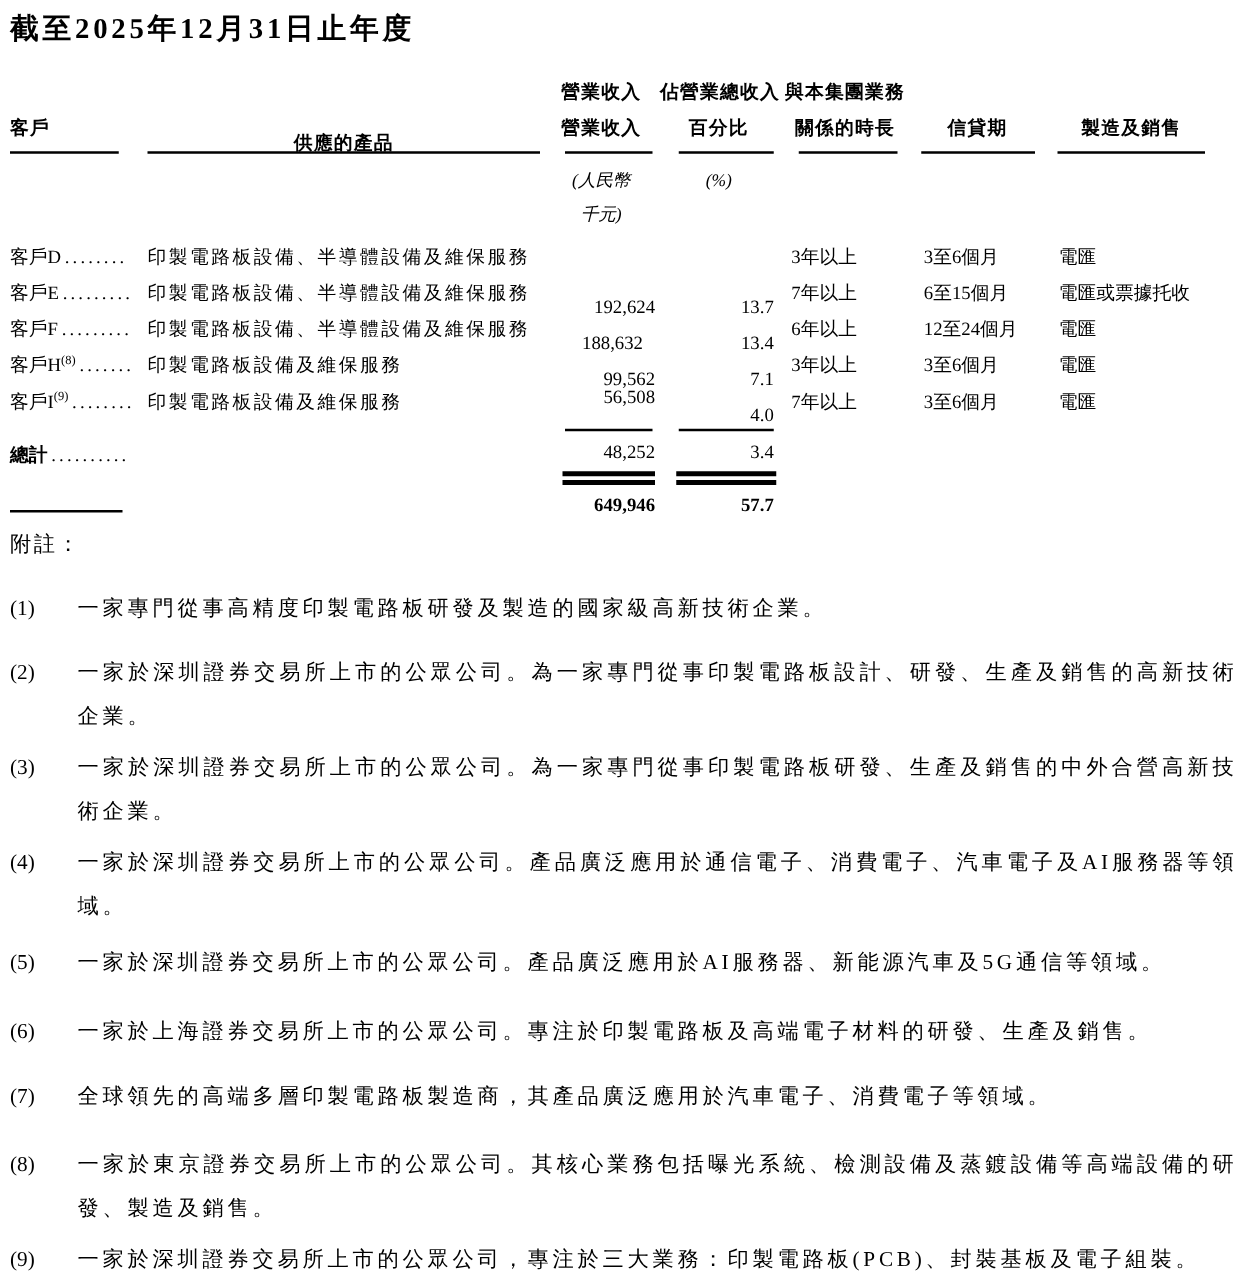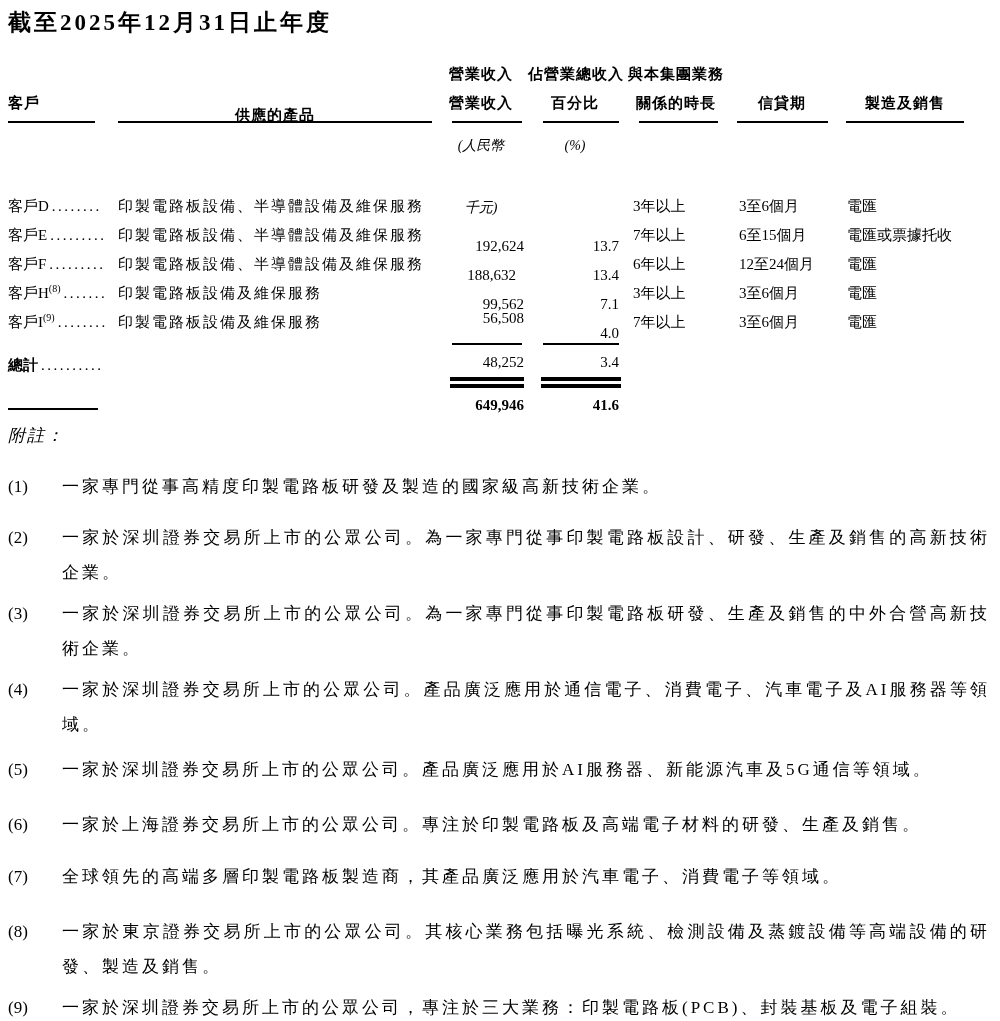--- a/index.html
+++ b/index.html
@@ -37,21 +37,21 @@
     font-size: 15px; white-space: nowrap; line-height: 21px;
   }
   .cell-num { text-align: right; margin-top: 40px; }
   .cell-prod { letter-spacing: 2px; }
   .leader { letter-spacing: 2.5px; margin-left: 3px; font-weight: normal; }
   .cust sup { font-size: 10px; line-height: 0; }
   .bold { font-weight: bold; }
   
   .notes-heading {
     left: 8px; top: 424px;
-    font-size: 17px; font-style: italic; letter-spacing: 2px;
+    font-size: 17px; letter-spacing: 2px;
     white-space: nowrap;
   }
   .note { left: 8px; width: 982px; }
   .note-num {
     position: absolute; left: 0; top: 0;
     font-size: 17px; line-height: 35px;
   }
   .note-text {
     margin-left: 54px; width: 928px;
     font-size: 17px; line-height: 35px; letter-spacing: 3px;
@@ -80,37 +80,37 @@
 
 <div class="abs rule" style="left:8px;   top:121px; width:87px;"></div>
 <div class="abs rule" style="left:118px; top:121px; width:314px;"></div>
 <div class="abs rule" style="left:452px; top:121px; width:70px;"></div>
 <div class="abs rule" style="left:543px; top:121px; width:76px;"></div>
 <div class="abs rule" style="left:639px; top:121px; width:79px;"></div>
 <div class="abs rule" style="left:737px; top:121px; width:91px;"></div>
 <div class="abs rule" style="left:846px; top:121px; width:118px;"></div>
 
 <div class="abs subhead" style="left:436px; top:136px; width:90px;">(人民幣</div>
-<div class="abs subhead" style="left:436px; top:163px; width:90px;margin-top:35px;">千元)</div>
+<div class="abs subhead" style="left:436px; top:163px; width:90px;">千元)</div>
 <div class="abs subhead" style="left:528px; top:136px; width:94px;">(%)</div>
 
 <div>
   <div class="abs cell cust" style="left:8px; top:196px;"><span>客戶D</span><sup></sup><span class="leader">........</span></div>
   <div class="abs cell cell-prod" style="left:118px; top:196px;">印製電路板設備、半導體設備及維保服務</div>
   <div class="abs cell cell-num" style="left:424px; top:196px; width:100px;">192,624</div>
   <div class="abs cell cell-num" style="left:530px; top:196px; width:89px;">13.7</div>
   <div class="abs cell" style="left:633px; top:196px;">3年以上</div>
   <div class="abs cell" style="left:739px; top:196px;">3至6個月</div>
   <div class="abs cell" style="left:847px; top:196px;">電匯</div>
 </div>
 
 <div>
   <div class="abs cell cust" style="left:8px; top:225px;"><span>客戶E</span><sup></sup><span class="leader">.........</span></div>
   <div class="abs cell cell-prod" style="left:118px; top:225px;">印製電路板設備、半導體設備及維保服務</div>
-  <div class="abs cell cell-num" style="left:416px; top:225px; width:100px;">188,632</div>
+  <div class="abs cell cell-num" style="left:440px; top:225px; width:100px;text-align:center;">188,632</div>
   <div class="abs cell cell-num" style="left:530px; top:225px; width:89px;">13.4</div>
   <div class="abs cell" style="left:633px; top:225px;">7年以上</div>
   <div class="abs cell" style="left:739px; top:225px;">6至15個月</div>
   <div class="abs cell" style="left:847px; top:225px;">電匯或票據托收</div>
 </div>
 
 <div>
   <div class="abs cell cust" style="left:8px; top:254px;"><span>客戶F</span><sup></sup><span class="leader">.........</span></div>
   <div class="abs cell cell-prod" style="left:118px; top:254px;">印製電路板設備、半導體設備及維保服務</div>
   <div class="abs cell cell-num" style="left:424px; top:254px; width:100px;">99,562</div>
@@ -139,21 +139,21 @@
   <div class="abs cell" style="left:739px; top:312px;">3至6個月</div>
   <div class="abs cell" style="left:847px; top:312px;">電匯</div>
 </div>
 
 <div class="abs rule-thin" style="left:452px; top:343px; width:70px;"></div>
 <div class="abs rule-thin" style="left:543px; top:343px; width:76px;"></div>
 
 <div>
   <div class="abs cell" style="left:8px; top:355px;"><span class="bold">總計</span><span class="leader">..........</span></div>
   <div class="abs cell cell-num bold" style="left:424px; top:355px; width:100px;">649,946</div>
-  <div class="abs cell cell-num bold" style="left:530px; top:355px; width:89px;">41.6</div>
+  <div class="abs cell cell-num bold" style="left:530px; top:355px; width:89px;">57.7</div>
 </div>
 
 <div class="abs rule-thick" style="left:450px; top:377px; width:74px;"></div>
 <div class="abs rule-thick" style="left:450px; top:384px; width:74px;"></div>
 <div class="abs rule-thick" style="left:541px; top:377px; width:80px;"></div>
 <div class="abs rule-thick" style="left:541px; top:384px; width:80px;"></div>
 
 <div class="abs rule" style="left:8px; top:408px; width:90px;"></div>
 <div class="abs notes-heading">附註：</div>
 

